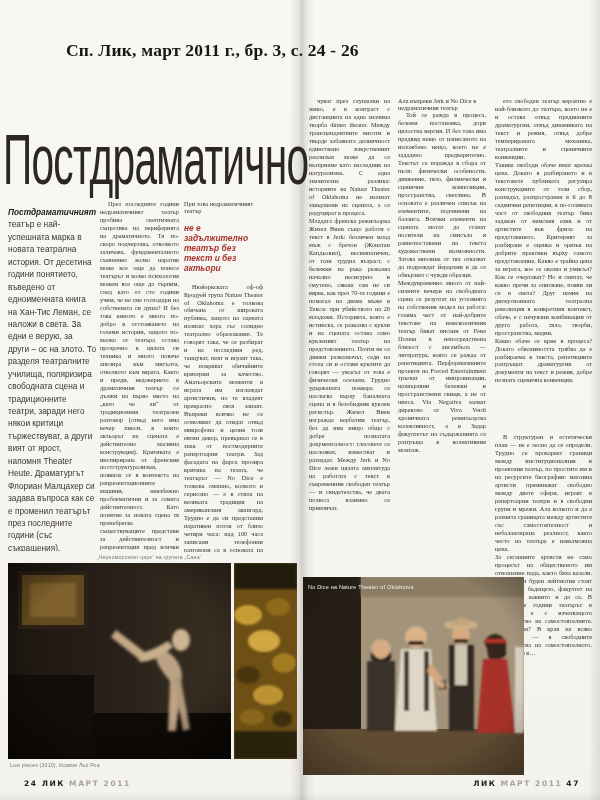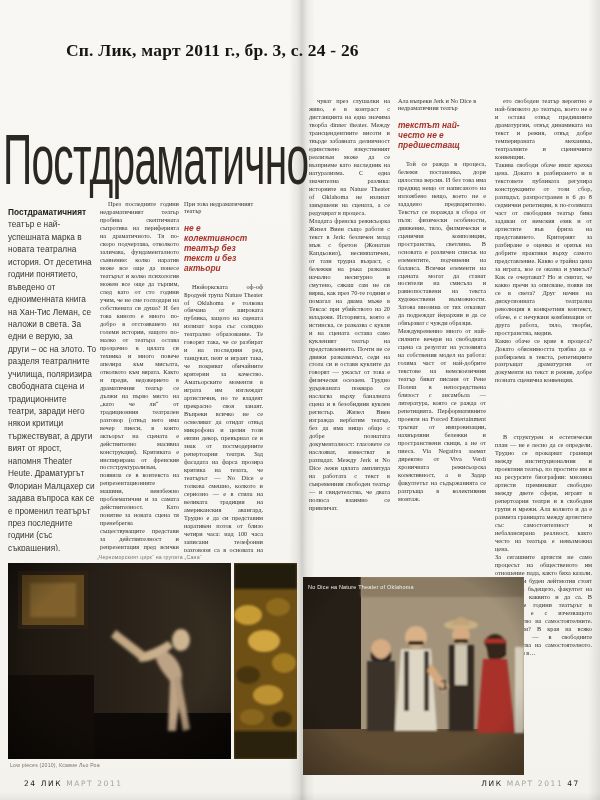--- a/index.html
+++ b/index.html
@@ -18,37 +18,37 @@
     font-weight:700;font-size:17.5px;color:#181614;letter-spacing:0.2px;}
 
   .title{position:absolute;left:3px;top:118px;margin:0;font-family:"Liberation Sans",sans-serif;
     font-weight:400;font-size:58px;color:#2b2824;letter-spacing:-1px;white-space:nowrap;
     transform:scale(0.70,1.22);transform-origin:0 0;}
 
   .col{position:absolute;overflow:hidden;text-align:justify;}
   .serif-col{font-family:"Liberation Serif",serif;font-size:6.3px;line-height:1.27;color:#36322d;}
   .lead{font-family:"Liberation Sans",sans-serif;font-size:8.3px;line-height:1.5;color:#3a3631;
     text-align:left;}
-  .lead b{font-weight:700;color:#232019;}
+  .lead b{font-weight:700;color:#232019;font-style:italic;}
   .red-head{font-family:"Liberation Sans",sans-serif;font-weight:700;font-style:italic;
     font-size:8.4px;line-height:1.18;color:#a8332a;text-align:left;margin:10px 0 9px 0;}
   .col-intro{font-family:"Liberation Serif",serif;font-size:6.3px;color:#36322d;text-align:left;}
   .body-block{text-indent:8px;}
 
   .caption-gray{position:absolute;font-family:"Liberation Sans",sans-serif;font-size:5.2px;
     color:#7a756d;letter-spacing:0.2px;}
   .photo{position:absolute;display:block;}
   .photo svg{display:block;}
   .photo-caption-white{position:absolute;left:5px;top:7px;font-family:"Liberation Sans",sans-serif;
     font-size:5.5px;color:#f2efe8;letter-spacing:0.2px;}
 
   .footer{position:absolute;top:779px;font-family:"DejaVu Sans",sans-serif;font-size:7.5px;
     letter-spacing:1.6px;white-space:nowrap;}
-  .footer .strong{font-weight:400;color:#1f1d1a;}
-  .footer .light{color:#a9a49b;font-weight:400;}
+  .footer .strong{font-weight:700;color:#1f1d1a;}
+  .footer .light{color:#a9a49b;font-weight:700;}
   .footer-left{left:24px;}
   .footer-right{right:16px;}
   .footer span{margin-right:4px;}
 </style>
 </head>
 <body>
 
 <div class="canvas">
 
   <div class="gutter"></div>
@@ -60,21 +60,21 @@
   <h1 class="title">Постдраматично</h1>
 
   <div class="col lead" style="left:8px;top:206px;width:88px;height:345px;">
     <b>Постдраматичният</b><span> театър е най-успешната марка в новата театрална история. От десетина години понятието, въведено от едноименната книга на Хан-Тис Леман, се наложи в света. За едни е верую, за други – ос на злото. То разделя театралните училища, поляризира свободната сцена и традиционните театри, заради него някои критици тържествуват, а други вият от ярост, напомня Theater Heute. Драматургът Флориан Малцахер си задава въпроса как се е променил театърът през последните години (със съкращения).</span>
   </div>
 
   <div class="col serif-col body-block" style="left:100px;top:200px;width:79px;height:352px;white-space:pre-line;">През последните години недраматичният театър пробива скептичната съпротива на периферията на драматичното. Тя по-скоро подчертава, отколкото заличава, фундаменталното съмнение: колко наратив може все още да понесе театърът и колко психология можем все още да търпим, след като от сто години учим, че не сме господари на собствената си душа? И без това киното е много по-добро в отстояването на големи истории, защото по-малко от театъра остава прозрачно в цялата си техника и много повече апелира към мисълта, отколкото към вярата. Както и преди, недоверието в драматичния театър се дължи на първо място на „като че ли“ от традиционния театрален разговор (отвъд него има вечер пиеси, в които актьорът на сцената е действително масивна конструкция). Критиката е инспирирана от френския постструктурализъм, появила се в контекста на репрезентационните машини, неизбежно проблематични и за самата действителност. Като понятие за новата сцена тя пренебрегва съществуващите представи за действителност и репрезентация пред всички онези, които собствено и непременно вярват във всичко. Театралните практики се движат между изкуство и пърформанс, между репрезентация и презентация. В центъра на въпросителните стоят драматургичните машини.</div>
 
   <div class="col" style="left:184px;top:200px;width:79px;height:352px;">
     <div class="col-intro">При това недраматичният театър</div>
-    <div class="red-head">не е колективност театър без текст и без актьори</div>
+    <div class="red-head">не е задължително театър без текст и без актьори</div>
     <div class="serif-col body-block" style="white-space:pre-line;">Нюйоркската оф-оф Бродуей трупа Nature Theater of Oklahoma е толкова обичана от широката публика, защото на сцената излизат хора със солидно театрално образование. Те говорят така, че се разбират и на последния ред, танцуват, пеят и играят така, че покриват обичайните критерии за качество. Аматьорските моменти в играта им изглеждат артистични, но те владеят прекрасно своя занаят. Въпреки всичко не се осмеляват да отидат отвъд микрофона и целия този евтин декор, превърнал се в знак от постмодерните репертоарни театри. Зад фасадата на фарса прозира критика на тезата, че театърът — No Dice е толкова смешно, колкото и сериозно — е в стила на великата традиция на американския авангард. Трудно е да си представим наративен поток от близо четири часа: над 100 часа записани телефонни разговори са в основата на монтажния текст, в който всички реплики са дословни, с цялата им баналност, изречени с патос и превземки. И сред всичко това въпроси: „Може ли театърът да е само работа?“, „Къде свършва работата и започва животът?“, „Що е благородство и що — пари?“. Текстовият материал, който пърформърите</div>
   </div>
 
   <div class="caption-gray" style="left:97px;top:554px;">„Черноморският цирк“ на групата „Сана“</div>
 
   <div class="photo" style="left:8px;top:563px;width:223px;height:196px;">
     <svg width="223" height="196" viewBox="0 0 223 196">
       <defs>
         <linearGradient id="wall" x1="0" y1="0" x2="1" y2="0">
           <stop offset="0" stop-color="#1c1610"></stop>
@@ -129,21 +129,20 @@
     </svg>
   </div>
 
   <div class="caption-gray" style="left:10px;top:762px;">Low pieces (2010), Ксавие Льо Роа</div>
 
   <div class="col serif-col body-block" style="left:309px;top:97px;width:81px;height:478px;white-space:pre-line;">чуват през слушалки на живо, е в контраст с дистанцията на една значима творба dinner theater. Между трансцендентните висоти и твърде забавната делничност единствено изкуственият реализъм може да се възприеме като наследник на натурализма. С една значителна разлика: историите на Nature Theater of Oklahoma не излизат завършени на сцената, а се редуцират в процеса.
 Младата френска режисьорка Жизел Виен също работи с текст в Jerk: безличен млад мъж с бретон (Жонатан Капдьовил), несимпатичен, от тази трудна възраст, с бележки на ръка разказва начално несигурно и смутено, сякаш сам не си вярва, как през 70-те години е помагал на двама мъже в Тексас при убийството на 20 младежи. Историята, която е истинска, се разказва с кукли и на сцената остава само кукленият театър на представлението. Почти не се движи разказвачът, седи на стола си и оставя куклите да говорят — ужасът от това е физически осезаем. Трудно удържаната поквара се наслагва върху баналната сцена и в безобидния куклен регистър. Жизел Виен изгражда вербатим театър, без да има нищо общо с добре познатата документалност: гласовете се наслояват, изместват и разпадат. Между Jerk и No Dice лежи цялата амплитуда на работата с текст в съвременния свободен театър — и свидетелства, че двата полюса взаимно се привличат.</div>
 
   <div class="col" style="left:398px;top:97px;width:88px;height:478px;">
     <div class="col-intro">Ала въпреки Jerk и No Dice в недраматичния театър</div>
-    <div class="red-head">текстът най-често не е предшестващ</div>
     <div class="serif-col body-block" style="white-space:pre-line;">Той се ражда в процеса, бележи постановка, дори цялостна версия. И без това има предвид нещо от написаното на изложбено нещо, което не е зададено предварително. Текстът се поражда в сбора от пътя: физически особености, движение, тяло, филмически и сценични композиции, пространства, светлина. В основата е различен списък на елементите, подчинени на баланса. Всички елементи на сцената могат да станат носители на смисъла и равнопоставени на текста художествени възможности. Затова мнозина от тях отказват да подреждат йерархии и да се обвързват с чужди образци.
 Междувременно много от най-силните вечери на свободната сцена са резултат на условията на собствения модел на работа: голяма част от най-добрите текстове на немскоезичния театър биват писани от Рене Полеш в непосредствена близост с ансамбъла — литература, която се ражда от репетицията. Перформативните проекти на Forced Entertainment тръгват от импровизации, нахвърляни бележки и пространствени скици, а не от пиеса. Via Negativa заемат директно от Viva Verdi хроничната режисьорска колективност, а в Задар факултетът на съдържанията се разгръща в колективния монтаж.</div>
   </div>
 
   <div class="col" style="left:495px;top:97px;width:97px;height:676px;">
     <div class="serif-col body-block" style="white-space:pre-line;height:336px;overflow:hidden;">ето свободен театър вероятно е най-близкото до театъра, което не е и остава отвъд предишните драматургии, отвъд динамиката на текст и режия, отвъд добре темперираната механика, театралните и сценичните конвенции.
 Такива свободи обаче имат крехка цена. Докато в разбирането и в текстовете публиката регулира конструкциите от този сбор, разпадът, разпространен в 6 до 8 седмични репетиции, в по-голямата част от свободния театър бива задаван от немския език и от артистите във фриза на представянето. Критерият за разбиране е оценка и орязък на добрите практики върху самото представление. Какво е трайна цена за играта, кое се оказва и умисъл? Как се очертават? Но и смятат, че какво пречи за описване, появи ли се в света? Друг начин на дискусионната театрална революция в конкретния контекст, обаче, е с нечувани комбинации от друга работа, тяло, творби, пространства, медии.
 Какво обаче се крие в процеса? Докато обяснимостта трябва да е разбираема в текста, репетициите разгръщат драматургия от документи на текст и режия, добре позната сценична конвенция.</div>
     <div class="serif-col body-block" style="white-space:pre-line;height:292px;overflow:hidden;">В структурен и естетически план — не е лесно да се определи. Трудно се прокарват граници между институционалния и проектния театър, по простите им и на ресурсите биографии: мнозина артисти преминават свободно между двете сфери, играят в репертоарни театри и в свободни групи и мрежи. Ала колкото и да е размита границата между артистите със самостоятелност и небалансирана реалност, както често на театъра е невъзможна цена.
 За сегашните артисти не само процесът на общественото им отношение пада, както бяха казали. Пред всеки буден лейтмотив стоят средства в бъдещето, факултет на условията, каквито и да са. В следващите години театърът в България е с изчезващото пространство на самостоятелните. И работим? В края на всяко твърдение — в свободните пространства на самостоятелното. Макар че и в…</div>

